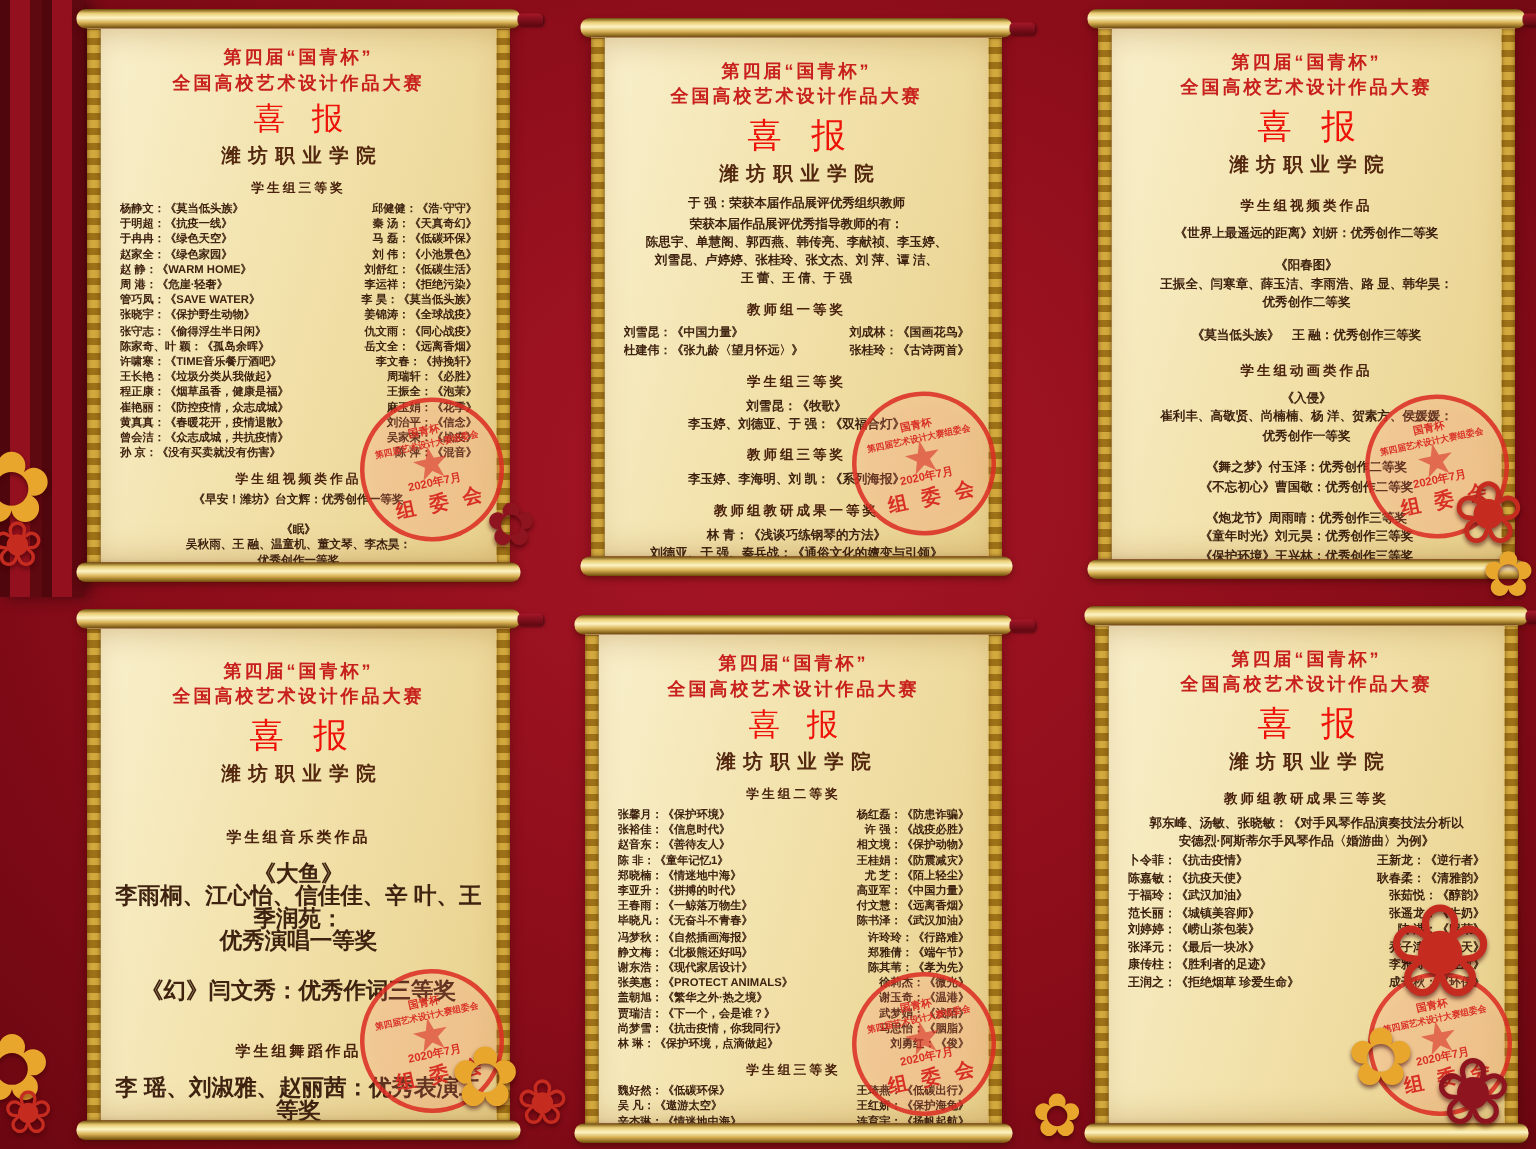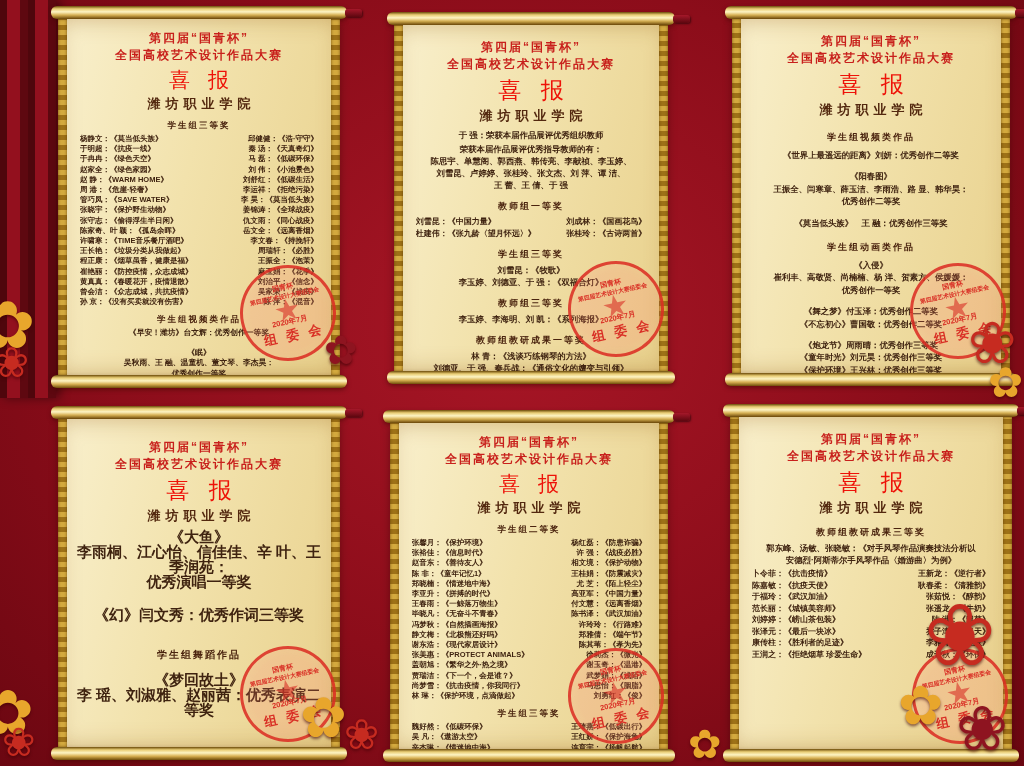--- a/index.html
+++ b/index.html
@@ -301,29 +301,29 @@
     <div class="roll top">
         <span class="rod"></span>
       </div>
     <div class="paper">
         <div class="content">
           <div class="h1">第四届“国青杯”</div>
           <div class="h2">全国高校艺术设计作品大赛</div>
           <div class="xibao">喜报</div>
           <div class="school">潍坊职业学院</div>
           <div class="section">
+            <div class="heading">学生组音乐类作品</div>
             <div class="cline">《大鱼》</div>
             <div class="cline">李雨桐、江心怡、信佳佳、辛 叶、王季润苑：</div>
             <div class="cline">优秀演唱一等奖</div>
             <div class="spacer"></div>
             <div class="cline">《幻》闫文秀：优秀作词三等奖</div>
           </div>
           <div class="section">
             <div class="heading">学生组舞蹈作品</div>
-            <div class="cline">《梦回故土》</div>
             <div class="cline">李 瑶、刘淑雅、赵丽茜：优秀表演二等奖</div>
           </div>
         </div>
         <div class="seal">
           <div class="seal-org">国青杯</div>
           <div class="seal-arc">第四届艺术设计大赛组委会</div>
           <div class="seal-star">★</div>
           <div class="seal-date">2020年7月</div>
           <div class="seal-bottom">组 委 会</div>
         </div>

